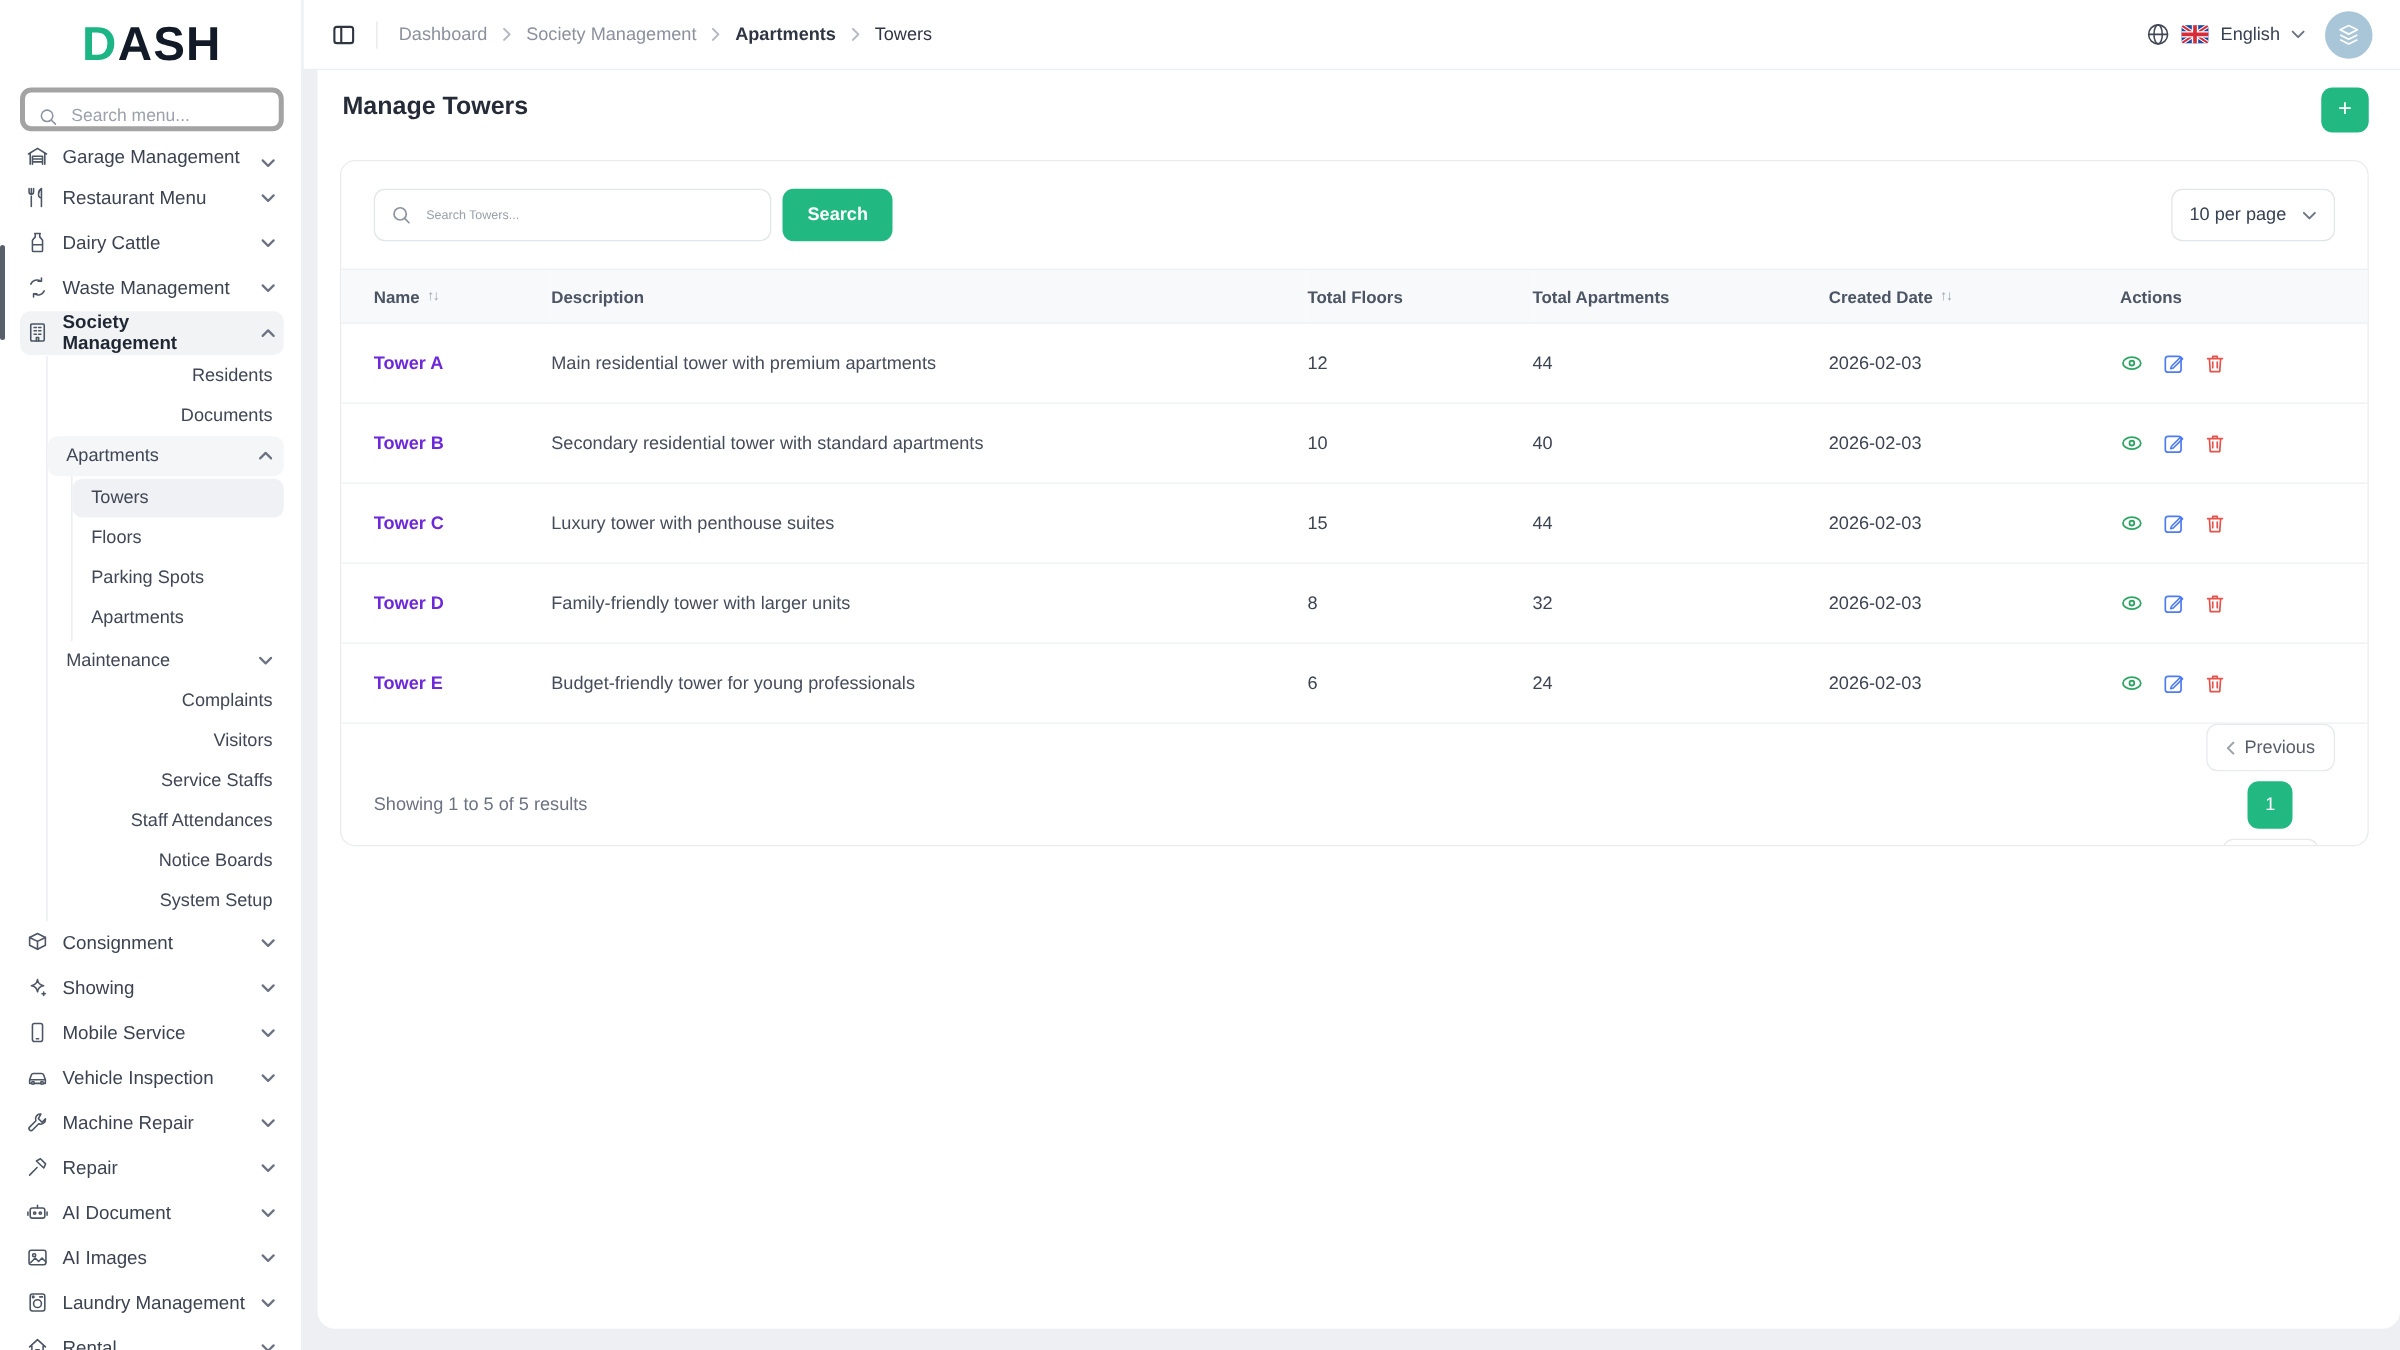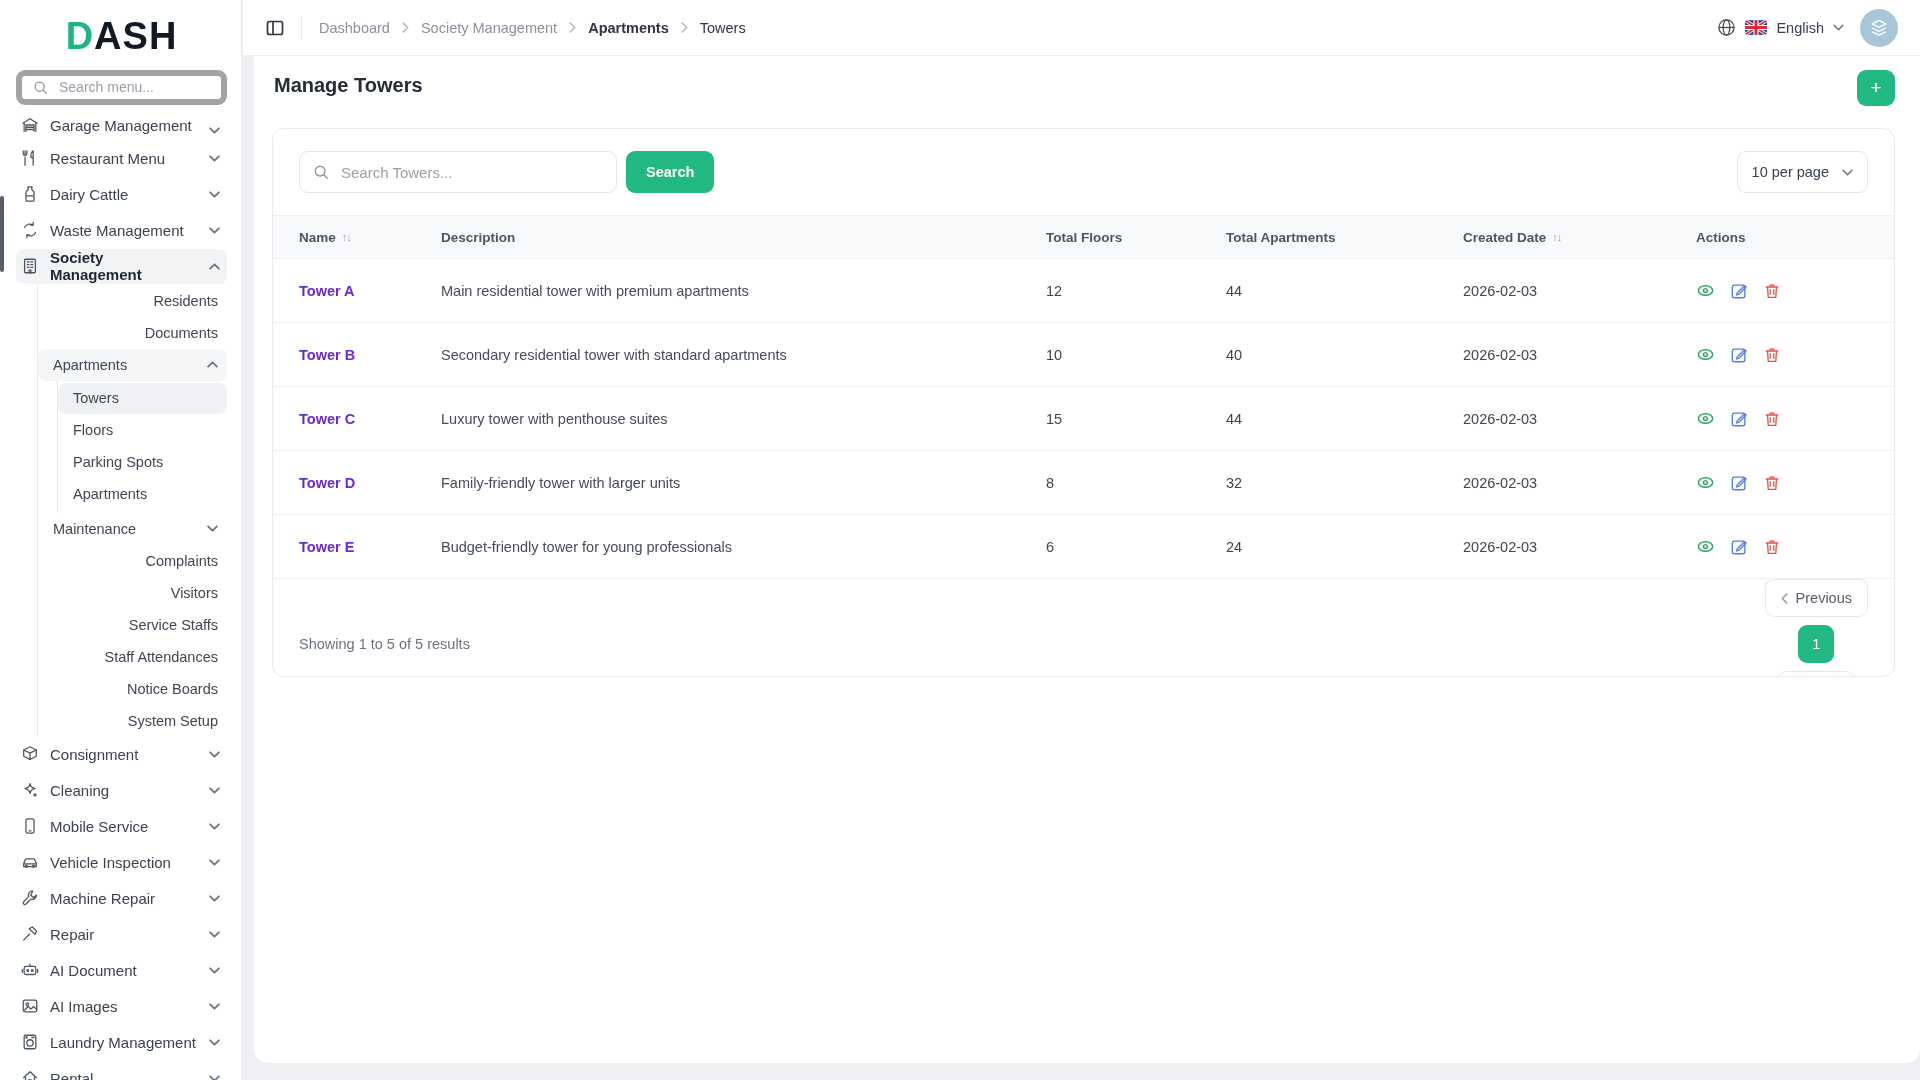--- a/index.html
+++ b/index.html
@@ -15,22 +15,22 @@
   .sidebar {
     position:absolute; left:0; top:0; width:242px; height:1080px;
     background:#fff; border-right:1px solid #e9ebef;
     padding:10px 14px 0 16px; z-index:3;
   }
   .scroll-thumb{ position:absolute; left:0; top:196px; width:4px; height:76px; background:#585f69; border-radius:2px; }
   .logo { text-align:center; font-size:38px; font-weight:800; letter-spacing:1px; margin:6px 0 12px; line-height:1.1; }
   .logo .d { color:#1cb583; }
   .logo .rest { color:#111a26; }
   .side-search {
-    display:flex; align-items:center; gap:9px; height:35px; padding:0 11px;
-    border:6px solid #a3a3a3; border-radius:9px; background:#fff; position:relative; z-index:2; margin-bottom:6px;
+    display:flex; align-items:flex-end; gap:9px; height:35px; padding:0 11px;
+    border:4px solid #a3a3a3; border-radius:9px; background:#fff; position:relative; z-index:2; margin-bottom:6px;
   }
   .side-search input { border:0; outline:0; width:100%; font-size:14px; font-family:inherit; color:#374151; background:transparent; }
   ::placeholder { color:#9aa1ab; }
   .menu { margin-top:0; }
   .s-item {
     display:flex; align-items:center; gap:11px; height:35px; margin-bottom:1px;
     padding:0 7px 0 4px; border-radius:8px; cursor:pointer;
     font-size:15px; color:#3b4250;
   }
   .s-item.clipped { height:29px; align-items:flex-end; padding-bottom:6px; overflow:hidden; }
@@ -85,21 +85,21 @@
   }
   .card {
     margin-top:22px; height:549px; background:#fff;
     border:1px solid #e9ebef; border-radius:12px; display:flex; flex-direction:column; overflow:hidden;
   }
   .toolbar { display:flex; align-items:center; padding:22px 26px; }
   .search-box {
     width:318px; height:42px; border:1px solid #e2e5e9; border-radius:9px;
     display:flex; align-items:center; gap:10px; padding:0 13px; background:#fff;
   }
-  .search-box input { border:0; outline:0; width:100%; font-size:15px; font-family:inherit; color:#374151; }
+  .search-box input { border:0; outline:0; width:100%; font-size:10px; font-family:inherit; color:#374151; }
   .sb-icon { color:#8b939e; display:flex; flex:none; }
   .search-btn {
     height:42px; padding:0 20px; margin-left:9px; background:#21b981; color:#fff;
     border:0; border-radius:9px; font-size:14.5px; font-weight:700; font-family:inherit; cursor:pointer;
   }
   .per-page {
     margin-left:auto; height:42px; border:1px solid #e2e5e9; border-radius:9px;
     display:flex; align-items:center; gap:13px; padding:0 14px; font-size:14.5px; color:#374151; cursor:pointer;
   }
 
@@ -298,21 +298,21 @@
         </span>
     </div>
 
     <div class="s-item">
       <span class="s-icon">
           <svg width="18" height="18" viewBox="0 0 20 20" fill="none" stroke="currentColor" stroke-width="1.4" stroke-linecap="round" stroke-linejoin="round">
             <path d="M10 3c.5 3.2 1.9 4.9 5.5 5.4-3.6.5-5 2.2-5.5 5.4-.5-3.2-1.9-4.9-5.5-5.4C8.1 7.9 9.5 6.2 10 3z"></path>
             <path d="M15.5 14v3M14 15.5h3"></path>
           </svg>
         </span>
-      <span>Cleaning</span>
+      <span>Showing</span>
       <span class="chev">
           <svg width="11" height="7" viewBox="0 0 10 6">
             <path d="M1 1l4 4 4-4" fill="none" stroke="currentColor" stroke-width="1.6" stroke-linecap="round" stroke-linejoin="round"></path>
           </svg>
         </span>
     </div>
 
     <div class="s-item">
       <span class="s-icon">
           <svg width="18" height="18" viewBox="0 0 20 20" fill="none" stroke="currentColor" stroke-width="1.4" stroke-linecap="round" stroke-linejoin="round">

